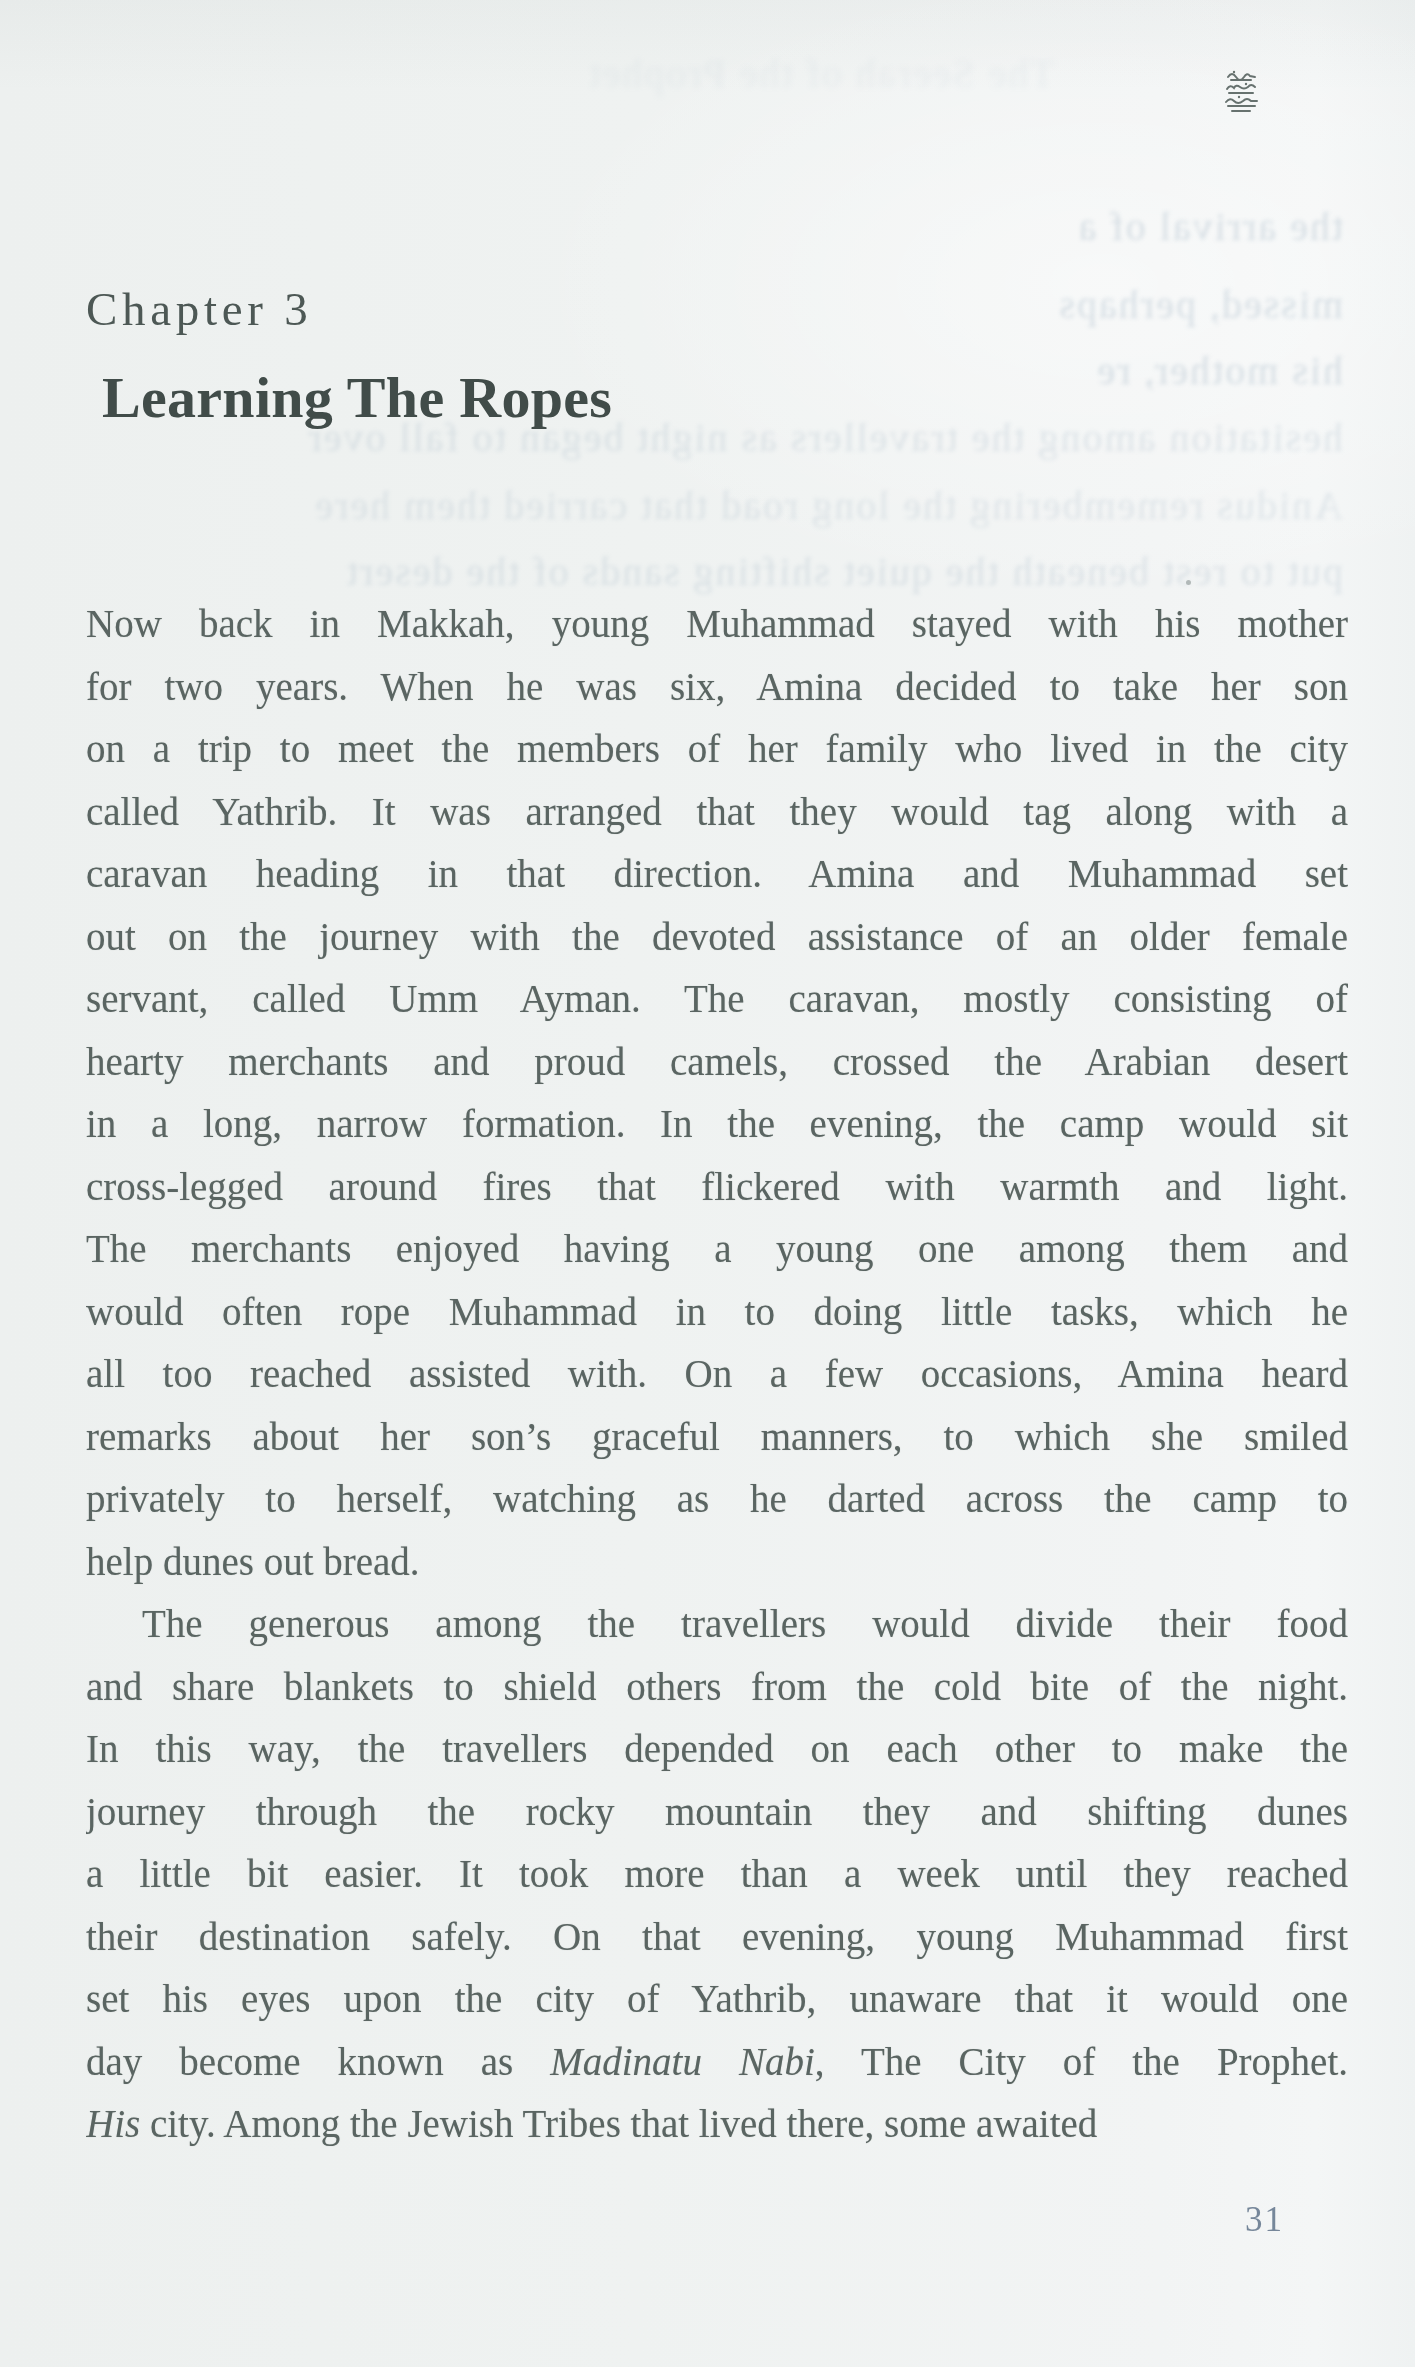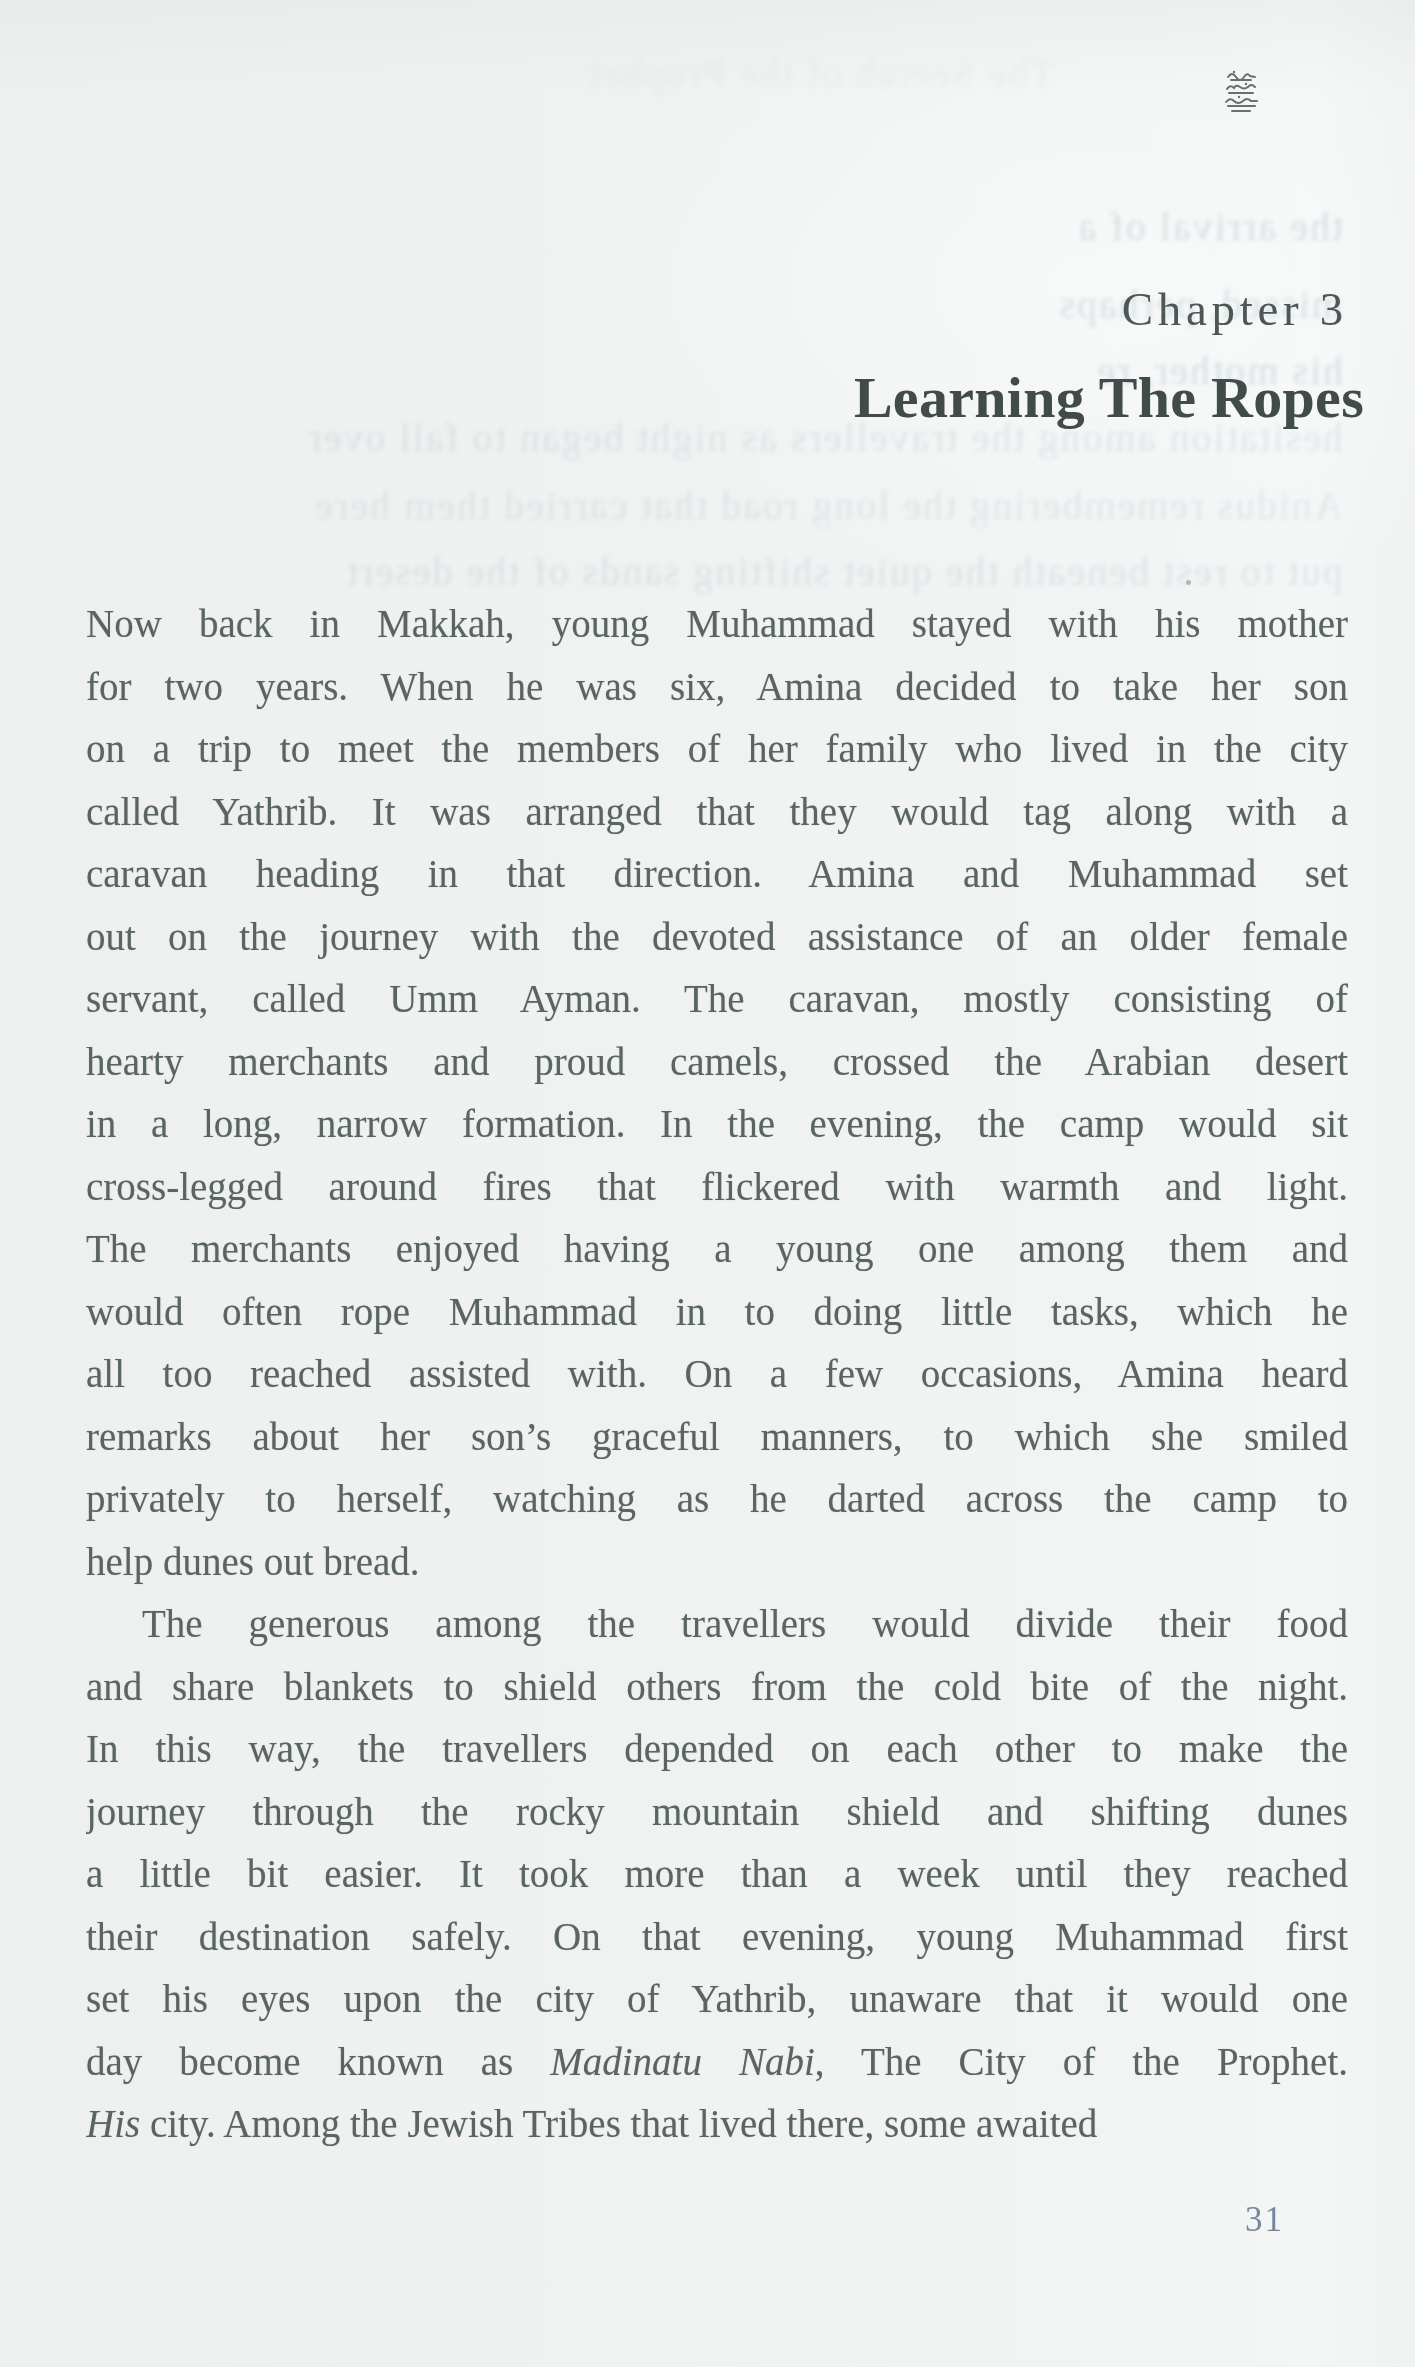--- a/index.html
+++ b/index.html
@@ -41,21 +41,21 @@
   .ghost-line:nth-child(3) { top: 281px; width: 292px; }
   .ghost-line:nth-child(4) { top: 347px; width: 252px; }
   .ghost-line:nth-child(5) { top: 414px; width: 1160px; opacity: 0.22; }
   .ghost-line:nth-child(6) { top: 482px; width: 1160px; opacity: 0.20; }
   .ghost-line:nth-child(7) { top: 548px; width: 1160px; opacity: 0.22; }
 
   
   .ornament { position: absolute; left: 1222px; top: 68px; width: 40px; height: 46px; opacity: 0.85; }
 
   
-  .head-block { position: absolute; left: 86px; width: 1262px; text-align: right; }
+  .head-block { position: absolute; left: 86px; width: 1262px; text-align: left; }
   .chapter-num {
     top: 282px; font-size: 47px; letter-spacing: 0.10em;
     color: #4d5855; font-weight: 400;
   }
   .chapter-title {
     top: 348px; font-size: 58px; letter-spacing: 0.005em;
     color: #414c49; font-weight: 700;
   }
 
   
@@ -134,21 +134,21 @@
         <div class="line"><span>would often rope Muhammad in to doing little tasks, which he</span></div>
         <div class="line"><span>all too reached assisted with. On a few occasions, Amina heard</span></div>
         <div class="line"><span>remarks about her son’s graceful manners, to which she smiled</span></div>
         <div class="line"><span>privately to herself, watching as he darted across the camp to</span></div>
         <div class="line last"><span>help dunes out bread.</span></div>
       </div>
     <div class="para">
         <div class="line indent"><span>The generous among the travellers would divide their food</span></div>
         <div class="line"><span>and share blankets to shield others from the cold bite of the night.</span></div>
         <div class="line"><span>In this way, the travellers depended on each other to make the</span></div>
-        <div class="line"><span>journey through the rocky mountain shield and shifting dunes</span></div>
+        <div class="line"><span>journey through the rocky mountain they and shifting dunes</span></div>
         <div class="line"><span>a little bit easier. It took more than a week until they reached</span></div>
         <div class="line"><span>their destination safely. On that evening, young Muhammad first</span></div>
         <div class="line"><span>set his eyes upon the city of Yathrib, unaware that it would one</span></div>
         <div class="line"><span>day become known as </span><span class="it">Madinatu Nabi</span><span>, The City of the Prophet.</span></div>
         <div class="line last"><span class="it">His</span><span> city. Among the Jewish Tribes that lived there, some awaited</span></div>
       </div>
   </main>
 
   <footer class="folio-block">
     <span class="folio">31</span>

